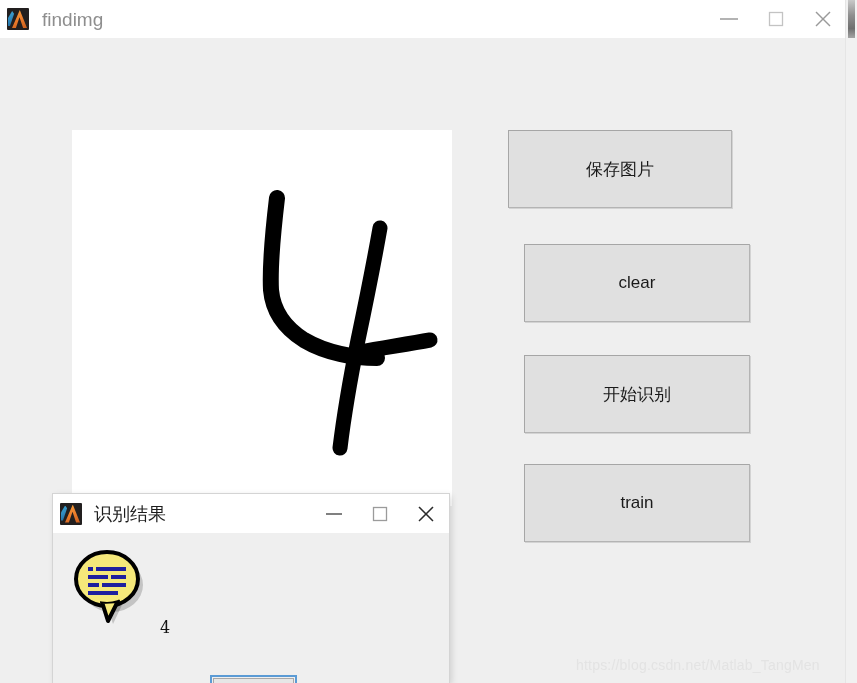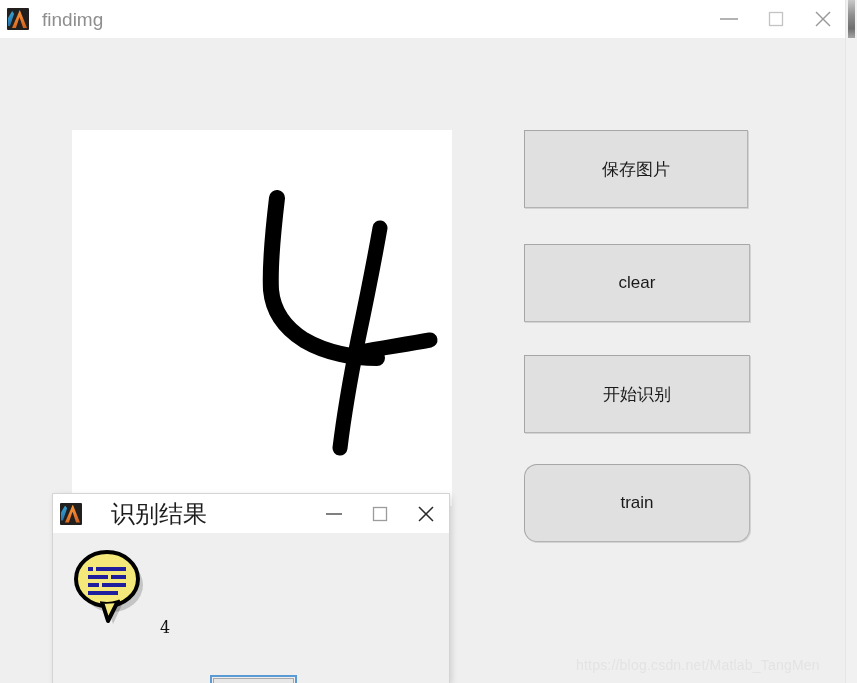--- a/index.html
+++ b/index.html
@@ -125,24 +125,24 @@
     border-bottom: 1px solid #b4b4b4;
     box-shadow: 1px 1px 0 0 #d3d3d3;
     display: flex;
     align-items: center;
     justify-content: center;
     font-size: 17px;
     color: #1a1a1a;
     cursor: default;
     font-family: "Liberation Sans", "DejaVu Sans", sans-serif;
   }
-  #btn-save   { left: 524px; top: 130px; width: 222px; height: 76px; }
+  #btn-save   { left: 508px; top: 130px; width: 222px; height: 76px; }
   #btn-clear  { left: 524px; top: 244px; width: 224px; height: 76px; }
   #btn-start  { left: 524px; top: 355px; width: 224px; height: 76px; }
-  #btn-train  { left: 524px; top: 464px; width: 224px; height: 76px; border-radius: 13px; }
+  #btn-train  { left: 524px; top: 464px; width: 224px; height: 76px; }
 
   
   #watermark {
     position: absolute;
     left: 576px;
     top: 657px;
     font-size: 14px;
     color: #e3e3e3;
     letter-spacing: 0.2px;
     white-space: nowrap;
@@ -179,22 +179,22 @@
   #dialog-titlebar {
     position: absolute;
     left: 0; top: 0;
     width: 396px;
     height: 39px;
     background: #ffffff;
     display: flex;
     align-items: center;
   }
   #dialog-title {
-    margin-left: 29px;
-    font-size: 24px;
+    margin-left: 12px;
+    font-size: 18px;
     color: #1c1c1c;
     font-family: "DejaVu Sans", "Liberation Sans", sans-serif;
     line-height: 1;
   }
   .dlg-ctrls {
     position: absolute;
     right: 0; top: 0;
     height: 39px;
     display: flex;
   }

